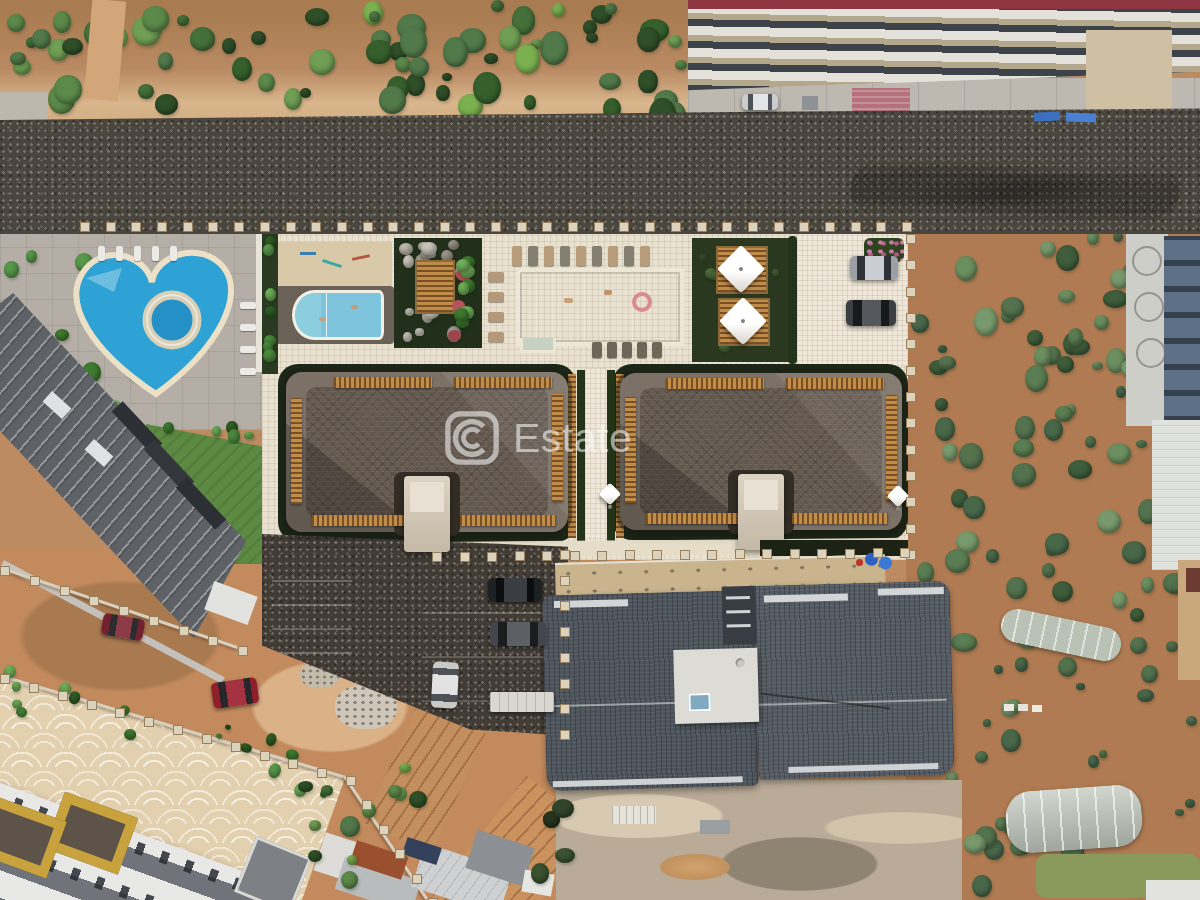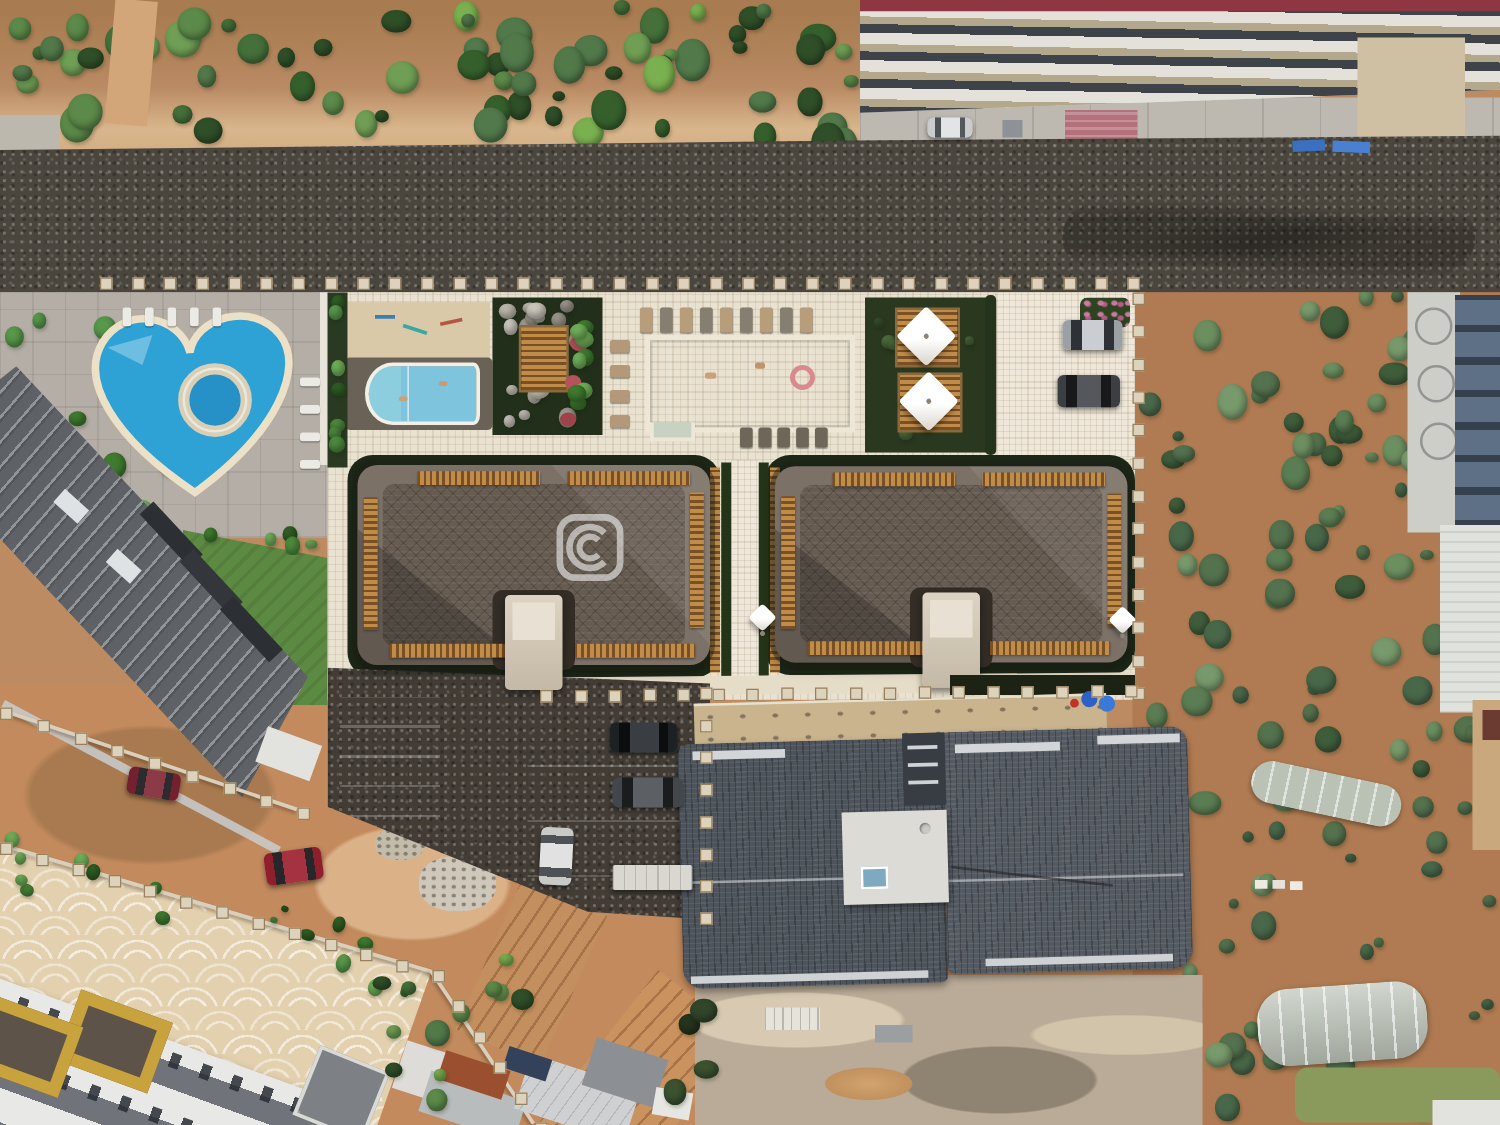--- a/index.html
+++ b/index.html
@@ -672,20 +672,21 @@
       <i class="blob" style="width: 10.7115px; height: 10.7px; left: 206.7px; top: 3.6px; background: rgb(84, 114, 78);"></i>
     </div>
 
   <div class="wm">
     <svg width="56" height="56" viewBox="0 0 58 58">
       <rect x="4" y="4" width="50" height="50" rx="13" fill="none" stroke="#ffffff" stroke-width="5.5"></rect>
       <path d="M 41 17 A 17 17 0 1 0 41 41" fill="none" stroke="#ffffff" stroke-width="5.5"></path>
       <path d="M 36 23 A 9 9 0 1 0 36 35" fill="none" stroke="#ffffff" stroke-width="5"></path>
     </svg>
     <div class="wm-text">
+      <span class="wm-l">Estate</span>
     </div>
   </div>
 
 <i class="post" style="left: 80px; top: 222px;"></i>
     <i class="post" style="left: 105.7px; top: 222px;"></i>
     <i class="post" style="left: 131.4px; top: 222px;"></i>
     <i class="post" style="left: 157.1px; top: 222px;"></i>
     <i class="post" style="left: 182.8px; top: 222px;"></i>
     <i class="post" style="left: 208.4px; top: 222px;"></i>
     <i class="post" style="left: 234.1px; top: 222px;"></i>

